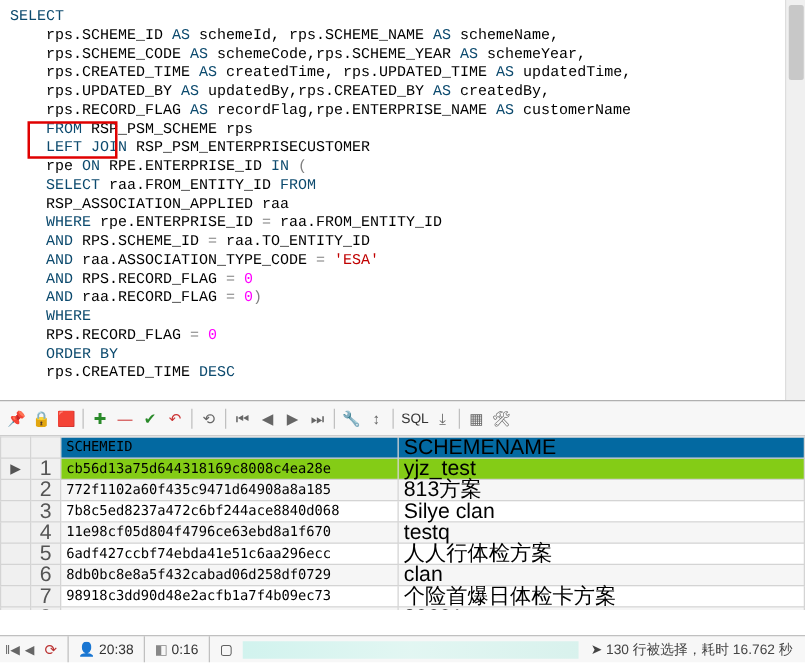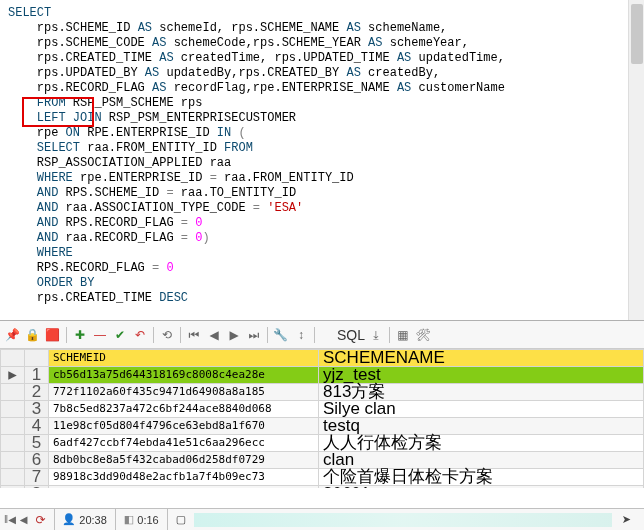--- a/index.html
+++ b/index.html
@@ -7,25 +7,25 @@
   .editor { padding: 6px 8px 4px 8px; line-height: 15px; font-family: Consolas, "Courier New", monospace; font-size: 12px; color: #000; white-space: pre; height: 320px; overflow: hidden; position: relative; }
   .kw { color: #0c4a6e; }
   .gray { color: #808080; }
   .red { color: #c00000; margin-top: 44px; }
   .pink { color: #ff00ff; }
   .black { color: #000; }
   .red-box { position: absolute; border: 2px solid #e00000; pointer-events: none; }
   .toolbar { height: 28px; border-top: 1px solid #b0b0b0; display: flex; align-items: center; padding: 0 4px; gap: 2px; background: #f7f7f7; }
   .tb-btn { width: 18px; height: 18px; display: flex; align-items: center; justify-content: center; font-size: 12px; color: #666; }
   .tb-sep { width: 1px; height: 16px; background: #c0c0c0; margin: 0 2px; }
-  .tb-label { font-size: 14px; color: #333; margin-left: 18px; }
+  .tb-label { font-size: 11px; color: #333; margin-left: 2px; }
   .grid-wrap { height: 140px; overflow: hidden; border-top: 1px solid #ccc; }
   table { border-collapse: collapse; width: 100%; table-layout: fixed; }
   th, td { border: 1px solid #d4d4d4; padding: 1px 4px; font-size: 17px; text-align: left; height: 16px; line-height: 14px; font-family: Arial, "Microsoft YaHei", sans-serif; }
-  th { background: #fde047; font-weight: normal; }
+  th { background: #0369a1; font-weight: normal; }
   .rowhdr { width: 24px; background: #f0f0f0; text-align: center; color: #555; }
   .cornerhdr { width: 24px; background: #f0f0f0; }
   .col-id { width: 270px; font-family: Consolas, monospace; font-size: 11px; }
   .col-name { }
   tr.sel td { background: #84cc16; }
   tr.sel td.rowhdr { background:#f0f0f0; }
   .status { position: absolute; bottom: 0; left: 0; right: 0; height: 22px; border-top: 1px solid #c0c0c0; background: #f7f7f7; display: flex; align-items: center; font-size: 11px; }
   .status .nav { display: flex; align-items: center; gap: 4px; padding: 0 4px; color: #666; }
   .status .metric { padding: 0 8px; border-left: 1px solid #c0c0c0; height: 100%; display: flex; align-items: center; color: #333; }
   .status .filler { flex: 1; height: 100%; display:flex; align-items:center; overflow:hidden; }
@@ -142,14 +142,14 @@
     <span class="tb-btn" style="color:#b33">⟳</span>
   </div>
   <div class="metric"><span style="color:#06c">👤</span>&nbsp;<span>20:38</span></div>
   <div class="metric"><span style="color:#888">◧</span>&nbsp;<span>0:16</span></div>
   <div class="metric">
       <span>▢</span>
     </div>
   <div class="filler">
       <div class="cyan-blob"></div>
     </div>
-  <div class="timing"><span>➤</span>&nbsp;</div>
+  <div class="timing"><span>➤</span>&nbsp;<span>130 行被选择，耗时 16.762 秒</span></div>
 </div>
 
 </body></html>

